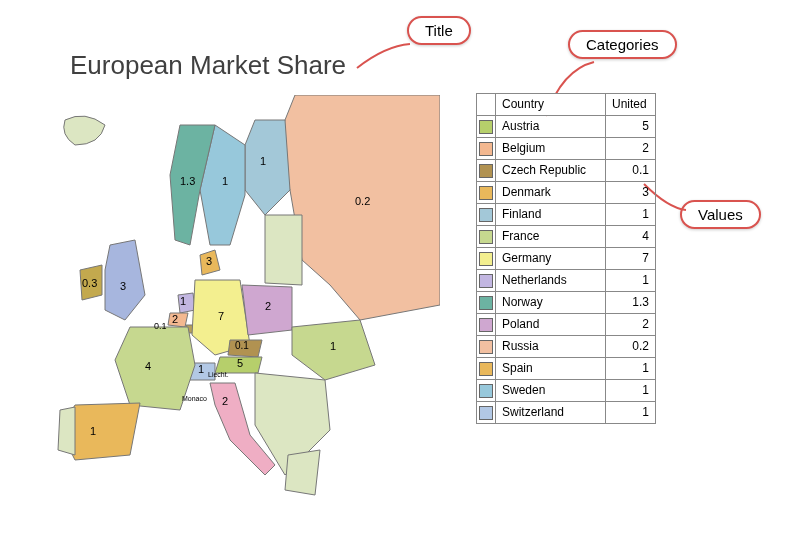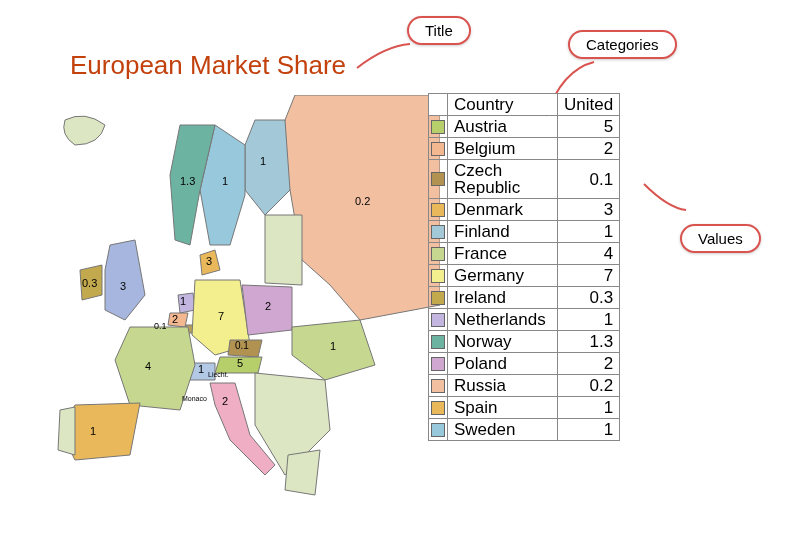--- a/index.html
+++ b/index.html
@@ -10,21 +10,21 @@
     width: 807px;
     height: 537px;
     position: relative;
     overflow: hidden;
   }
   .title {
     position: absolute;
     top: 50px;
     left: 70px;
     font-size: 26px;
-    color: #c2410c;
+    color: #404040;
     font-family: Verdana, Arial, sans-serif;
   }
   .map-area {
     position: absolute;
     top: 95px;
     left: 30px;
     width: 410px;
     height: 420px;
   }
   .map-area svg { width: 100%; height: 100%; }
@@ -36,23 +36,23 @@
   }
   .micro-label {
     position: absolute;
     font-size: 7px;
     color: #000;
     pointer-events: none;
   }
   .legend-table {
     position: absolute;
     top: 93px;
-    left: 428px;
+    left: 476px;
     border-collapse: collapse;
-    font-size: 17px;
+    font-size: 12px;
   }
   .legend-table th, .legend-table td {
     border: 1px solid #888;
     padding: 2px 6px;
     text-align: left;
     height: 17px;
     line-height: 17px;
     box-sizing: border-box;
   }
   .legend-table th {
@@ -86,21 +86,21 @@
 <div class="callout" style="top:16px; left:392px;margin-left:15px;">Title</div>
 <svg style="position:absolute; top:42px; left:355px; width:60px; height:30px;">
   <path d="M55,2 Q30,4 2,26" stroke="#d9534f" stroke-width="2" fill="none"></path>
 </svg>
 
 <div class="callout" style="top:30px; left:568px;">Categories</div>
 <svg style="position:absolute; top:60px; left:542px; width:60px; height:60px;">
   <path d="M52,2 Q20,10 4,56" stroke="#d9534f" stroke-width="2" fill="none"></path>
 </svg>
 
-<div class="callout" style="top:200px; left:680px;margin-top:24px;">Values</div>
+<div class="callout" style="top:200px; left:680px;">Values</div>
 <svg style="position:absolute; top:180px; left:640px; width:50px; height:40px;">
   <path d="M46,30 Q28,28 4,4" stroke="#d9534f" stroke-width="2" fill="none"></path>
 </svg>
 
 <div class="map-area">
 <svg viewBox="0 0 410 420">
 
   <path d="M265,0 L410,0 L410,210 L330,225 L300,190 L272,165 L260,95 L245,60 L255,25 Z" fill="#f2c0a1" stroke="#777"></path>
 
   <path d="M225,25 L255,25 L260,95 L235,120 L215,95 L215,50 Z" fill="#a3c8d8" stroke="#777"></path>
@@ -228,27 +228,20 @@
       </tr>
       <tr>
         <td class="swatch">
           <span class="swatch-box" style="background: rgb(243, 239, 143);"></span>
         </td>
         <td class="country">Germany</td>
         <td class="val">7</td>
       </tr>
       <tr>
         <td class="swatch">
-          <span class="swatch-box" style="background: rgb(195, 169, 78);"></span>
-        </td>
-        <td class="country">Ireland</td>
-        <td class="val">0.3</td>
-      </tr>
-      <tr>
-        <td class="swatch">
           <span class="swatch-box" style="background: rgb(194, 182, 225);"></span>
         </td>
         <td class="country">Netherlands</td>
         <td class="val">1</td>
       </tr>
       <tr>
         <td class="swatch">
           <span class="swatch-box" style="background: rgb(108, 179, 162);"></span>
         </td>
         <td class="country">Norway</td>
@@ -275,14 +268,21 @@
         <td class="country">Spain</td>
         <td class="val">1</td>
       </tr>
       <tr>
         <td class="swatch">
           <span class="swatch-box" style="background: rgb(151, 200, 219);"></span>
         </td>
         <td class="country">Sweden</td>
         <td class="val">1</td>
       </tr>
+      <tr>
+        <td class="swatch">
+          <span class="swatch-box" style="background: rgb(178, 200, 229);"></span>
+        </td>
+        <td class="country">Switzerland</td>
+        <td class="val">1</td>
+      </tr>
     </tbody>
 </table>
 
 </body></html>

